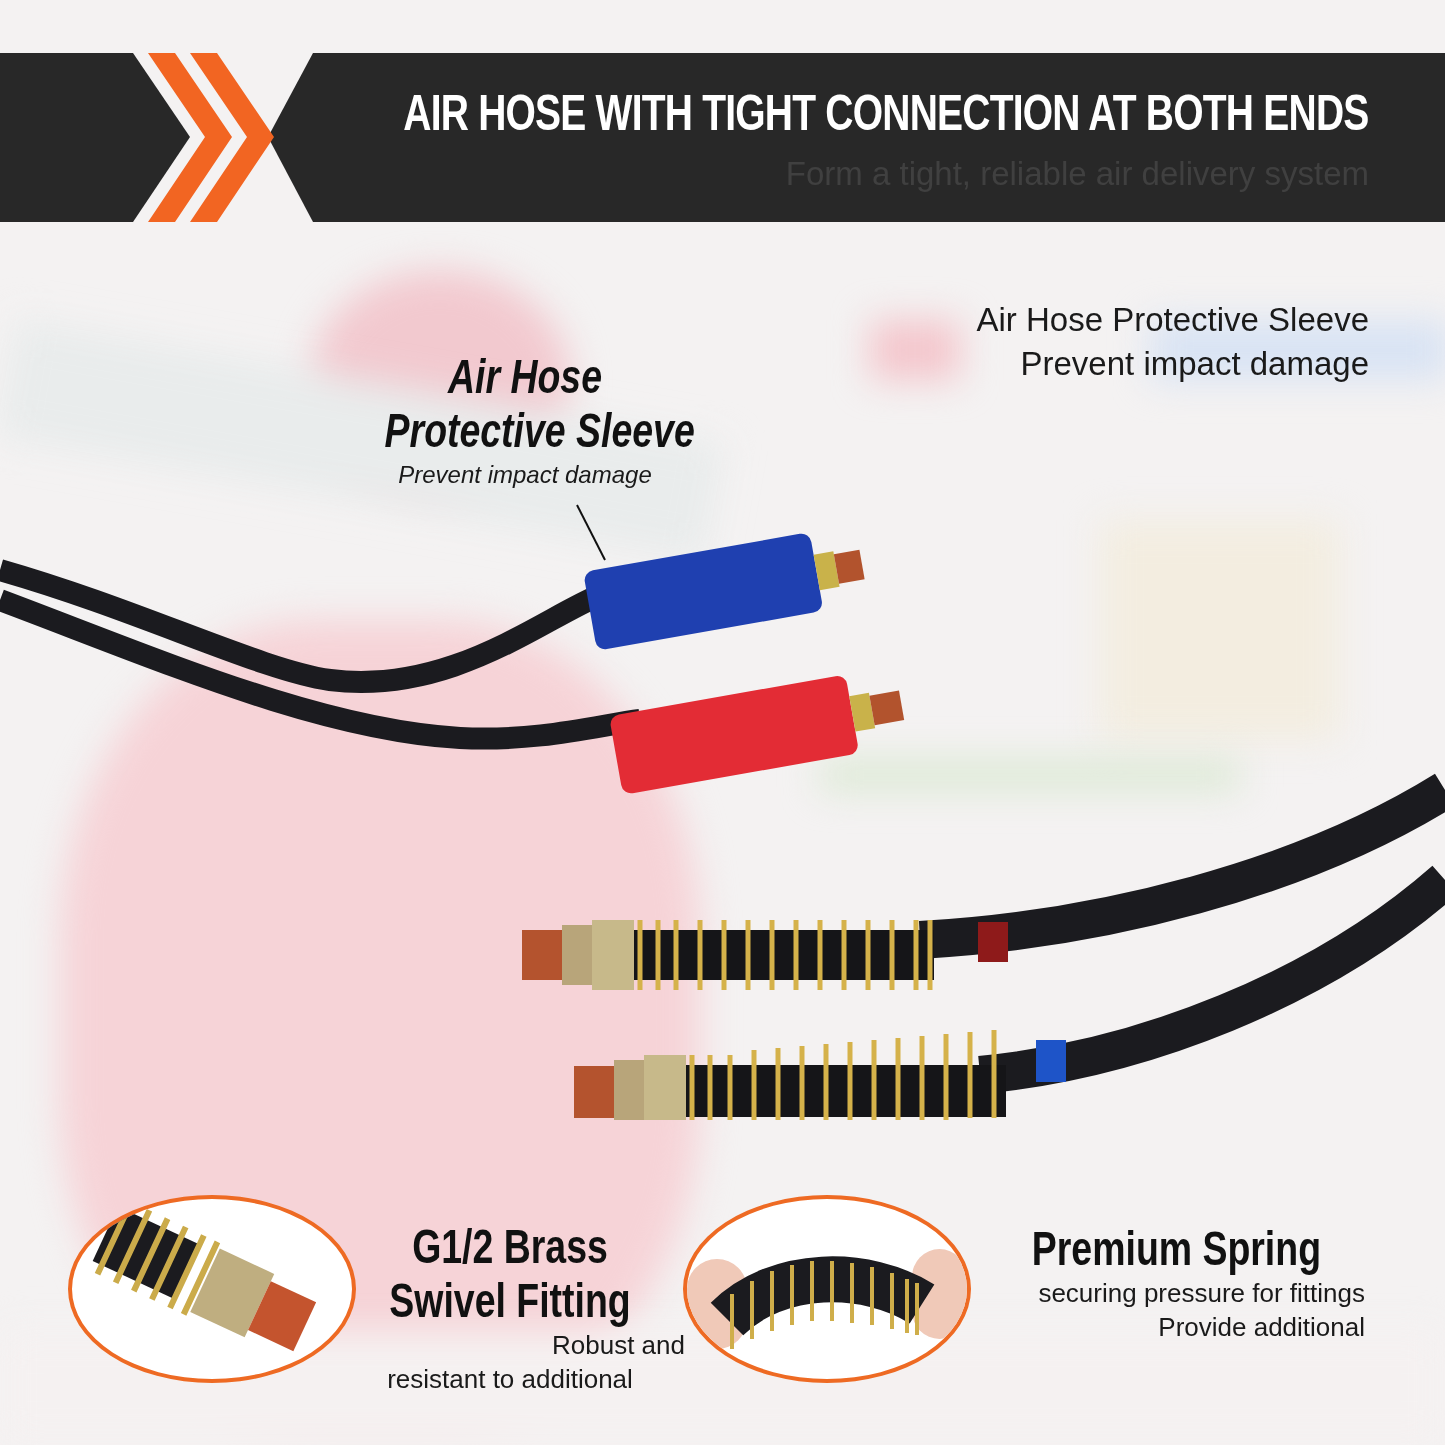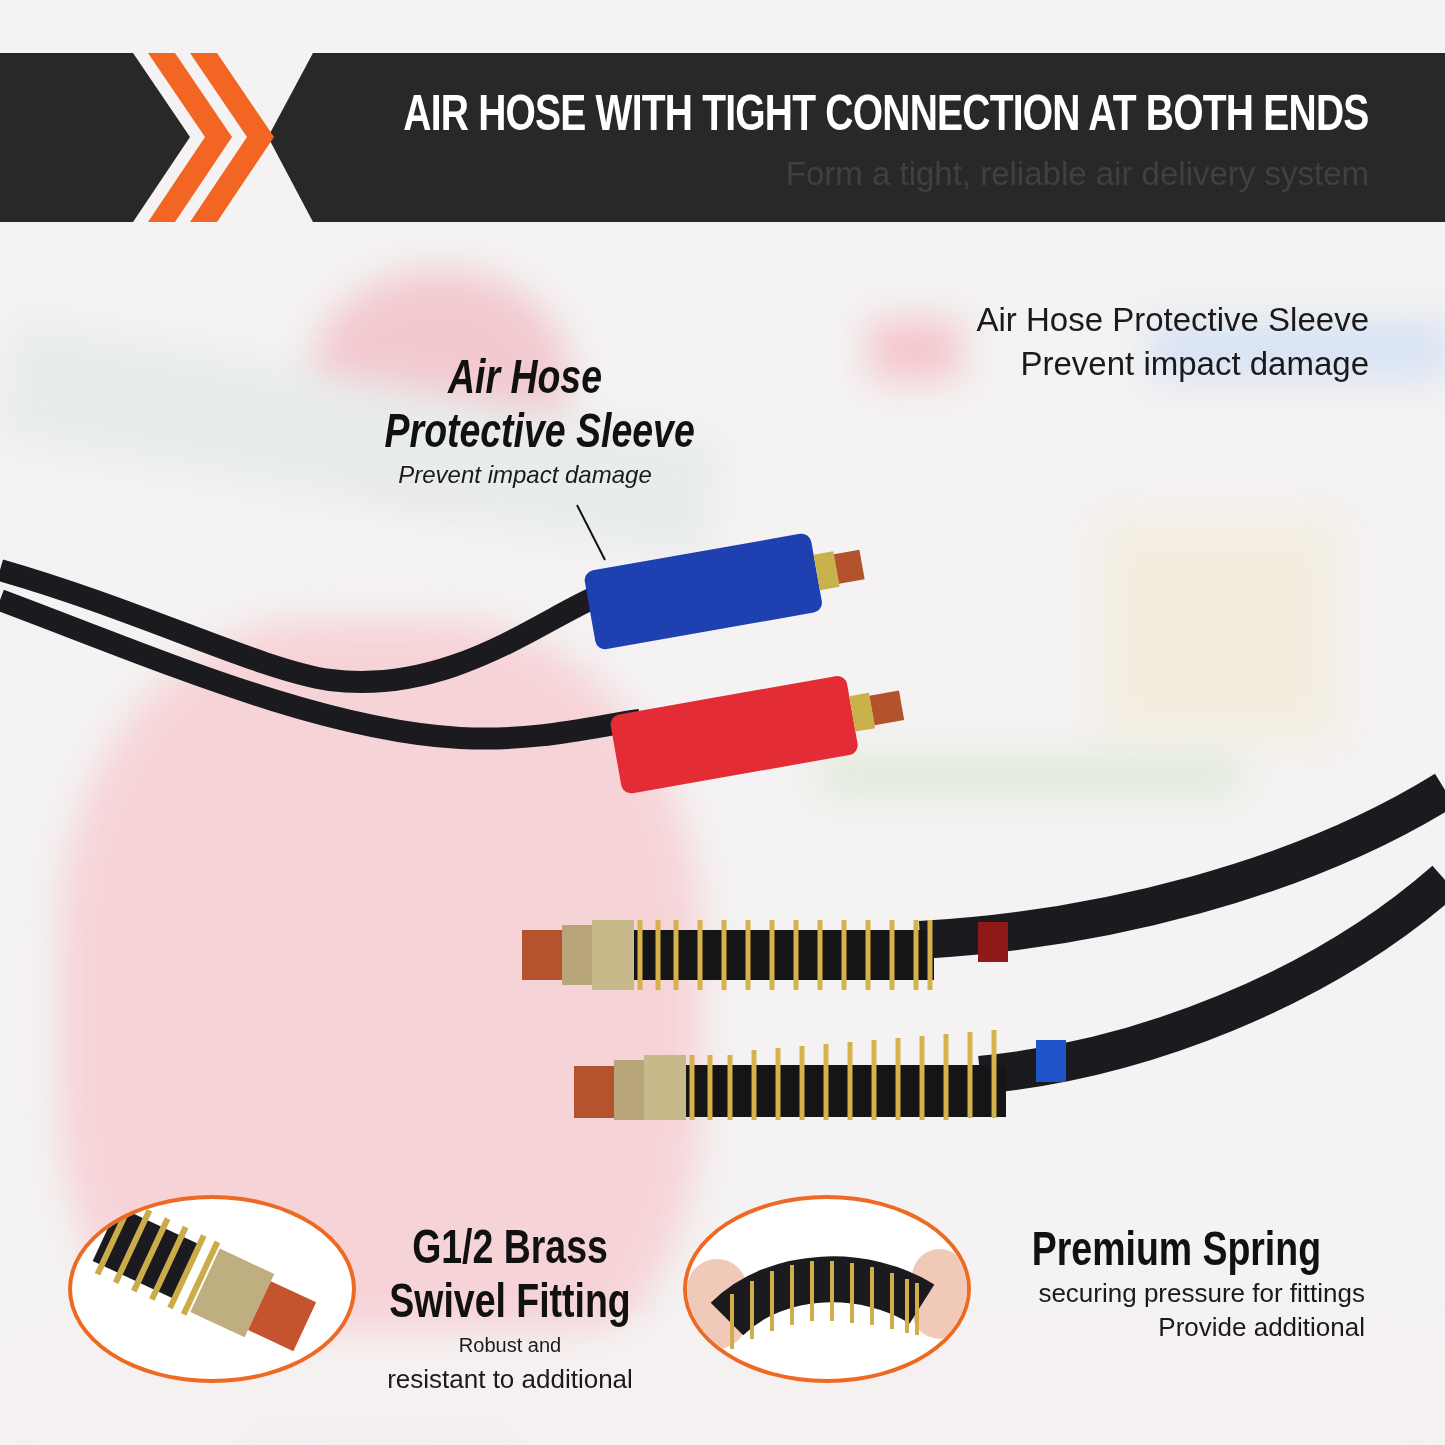--- a/index.html
+++ b/index.html
@@ -99,21 +99,21 @@
           <path d="M30,45 v80 M50,45 v80 M70,45 v80 M90,45 v80 M110,45 v80 M125,45 v80"></path>
         </g>
       <rect x="130" y="50" width="60" height="70" fill="#bfae80"></rect>
       <rect x="190" y="58" width="50" height="54" fill="#c4542e"></rect>
     </g>
   </svg>
 </div>
 <div class="label-block" style="left:335px;top:1220px;width:350px;">
   <div class="cond h">G1/2 Brass</div>
   <div class="cond h">Swivel Fitting</div>
-  <div class="s" style="font-size:20px;">Robust and</div>
+  <div class="s" style="font-size:26px;text-align:right;">Robust and</div>
   <div class="s" style="font-size:26px;">resistant to additional</div>
 </div>
 
 <div class="circle" style="left:683px;top:1195px;width:280px;height:180px;">
   <svg width="280" height="180">
     <rect x="0" y="60" width="60" height="90" rx="30" fill="#f0c9b8"></rect>
     <rect x="225" y="50" width="55" height="90" rx="28" fill="#f0c9b8"></rect>
     <path d="M40,120 C90,70 180,70 235,105" stroke="#1b1b1f" stroke-width="46" fill="none"></path>
     <g stroke="#cfae4a" stroke-width="4" fill="none">
       <path d="M45,95 v55 M65,82 v58 M85,72 v60 M105,66 v60 M125,62 v60 M145,62 v60 M165,64 v60 M185,68 v58 M205,74 v56 M220,80 v54 M230,84 v52"></path>

